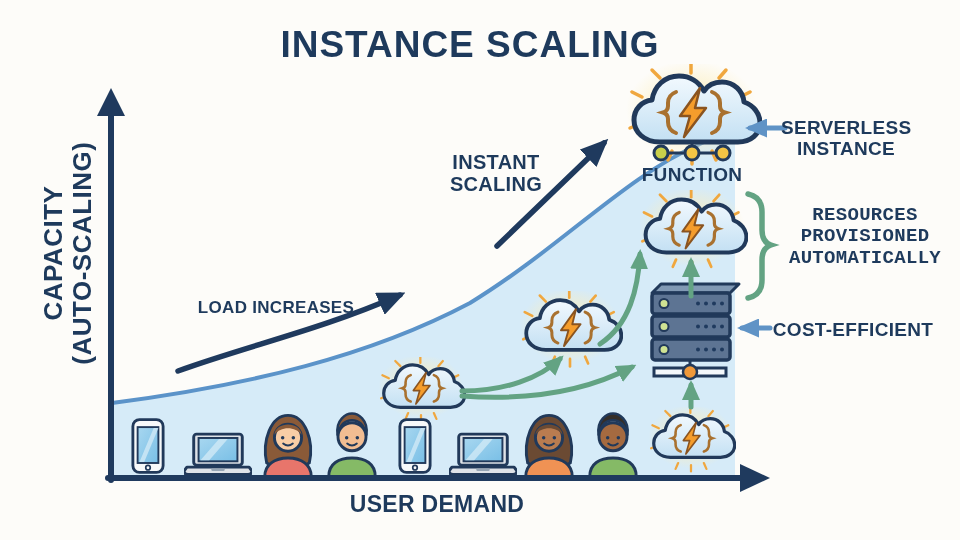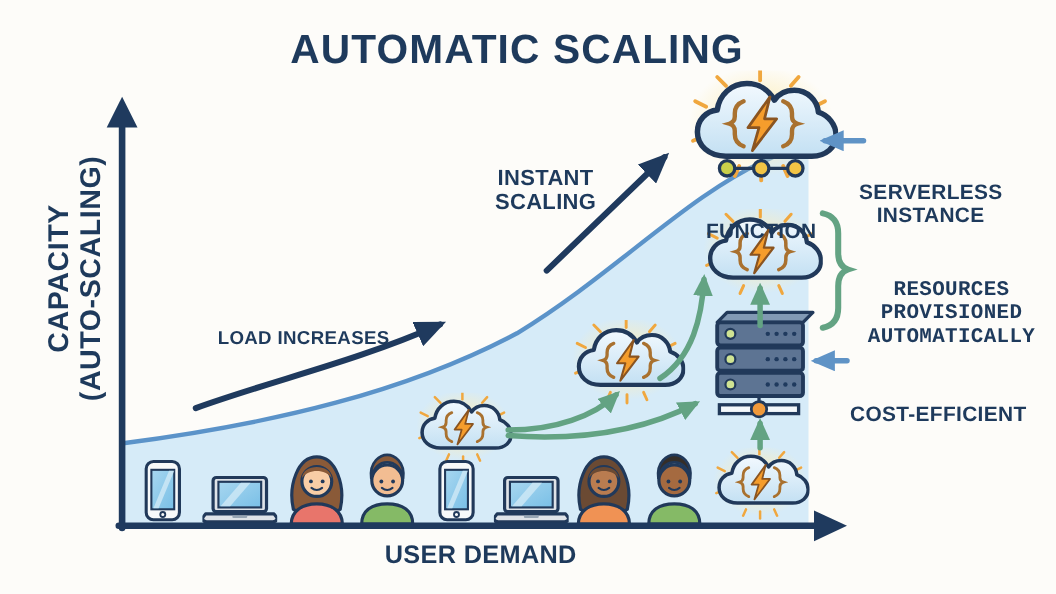--- a/index.html
+++ b/index.html
@@ -9,21 +9,21 @@
     font-family:"Liberation Sans",sans-serif;
   }
   .stage svg{position:absolute;left:0;top:0;}
   .lbl{
     position:absolute;color:#1e3a5c;font-weight:700;text-align:center;
     white-space:pre-line;line-height:1.12;letter-spacing:.3px;
   }
   .title{font-size:37px;letter-spacing:1px;}
   .ylab{transform:rotate(-90deg);transform-origin:center center;font-size:26px;letter-spacing:.5px;}
   .big{font-size:17px;}
-  .med{font-size:19px;margin-top:48px;}
+  .med{font-size:19px;}
 </style>
 </head>
 <body>
 
 <div class="stage">
 
 <svg width="960" height="540" viewBox="0 0 960 540">
   <defs>
     <radialGradient id="glowGrad" cx="50%" cy="50%" r="50%">
       <stop offset="0%" stop-color="#fceebc" stop-opacity="0.95"></stop>
@@ -183,31 +183,31 @@
   </g>
 
   <g>
     <line x1="111" y1="480" x2="111" y2="104" stroke="#1f3a5e" stroke-width="6" stroke-linecap="round"></line>
     <polygon points="111,88 97,116 125,116" fill="#1f3a5e"></polygon>
     <line x1="108" y1="478" x2="744" y2="478" stroke="#1f3a5e" stroke-width="6" stroke-linecap="round"></line>
     <polygon points="770,478 740,464 740,492" fill="#1f3a5e"></polygon>
   </g>
 </svg>
 
-<div class="lbl title" style="left:230px;top:24px;width:480px;">AUTOMATIC SCALING</div>
+<div class="lbl title" style="left:230px;top:24px;width:480px;">INSTANCE SCALING</div>
 
 <div class="lbl ylab" style="left:-92px;top:224px;width:320px;">CAPACITY
 (AUTO-SCALING)</div>
 
 <div class="lbl big" style="left:186px;top:298px;width:180px;">LOAD INCREASES</div>
 
 <div class="lbl big" style="left:434px;top:151px;width:124px;font-size:20px;">INSTANT
 SCALING</div>
 
-<div class="lbl med" style="left:637px;top:152px;width:110px;">FUNCTION</div>
+<div class="lbl med" style="left:637px;top:164px;width:110px;">FUNCTION</div>
 
 <div class="lbl med" style="left:781px;top:117px;width:130px;">SERVERLESS
 INSTANCE</div>
 
 <div class="lbl med" style="left:779px;top:205px;width:172px;font-family:Liberation Mono, monospace;">RESOURCES
 PROVISIONED
 AUTOMATICALLY</div>
 
 <div class="lbl" style="left:347px;top:492px;width:180px;font-size:23px;">USER DEMAND</div>
 

